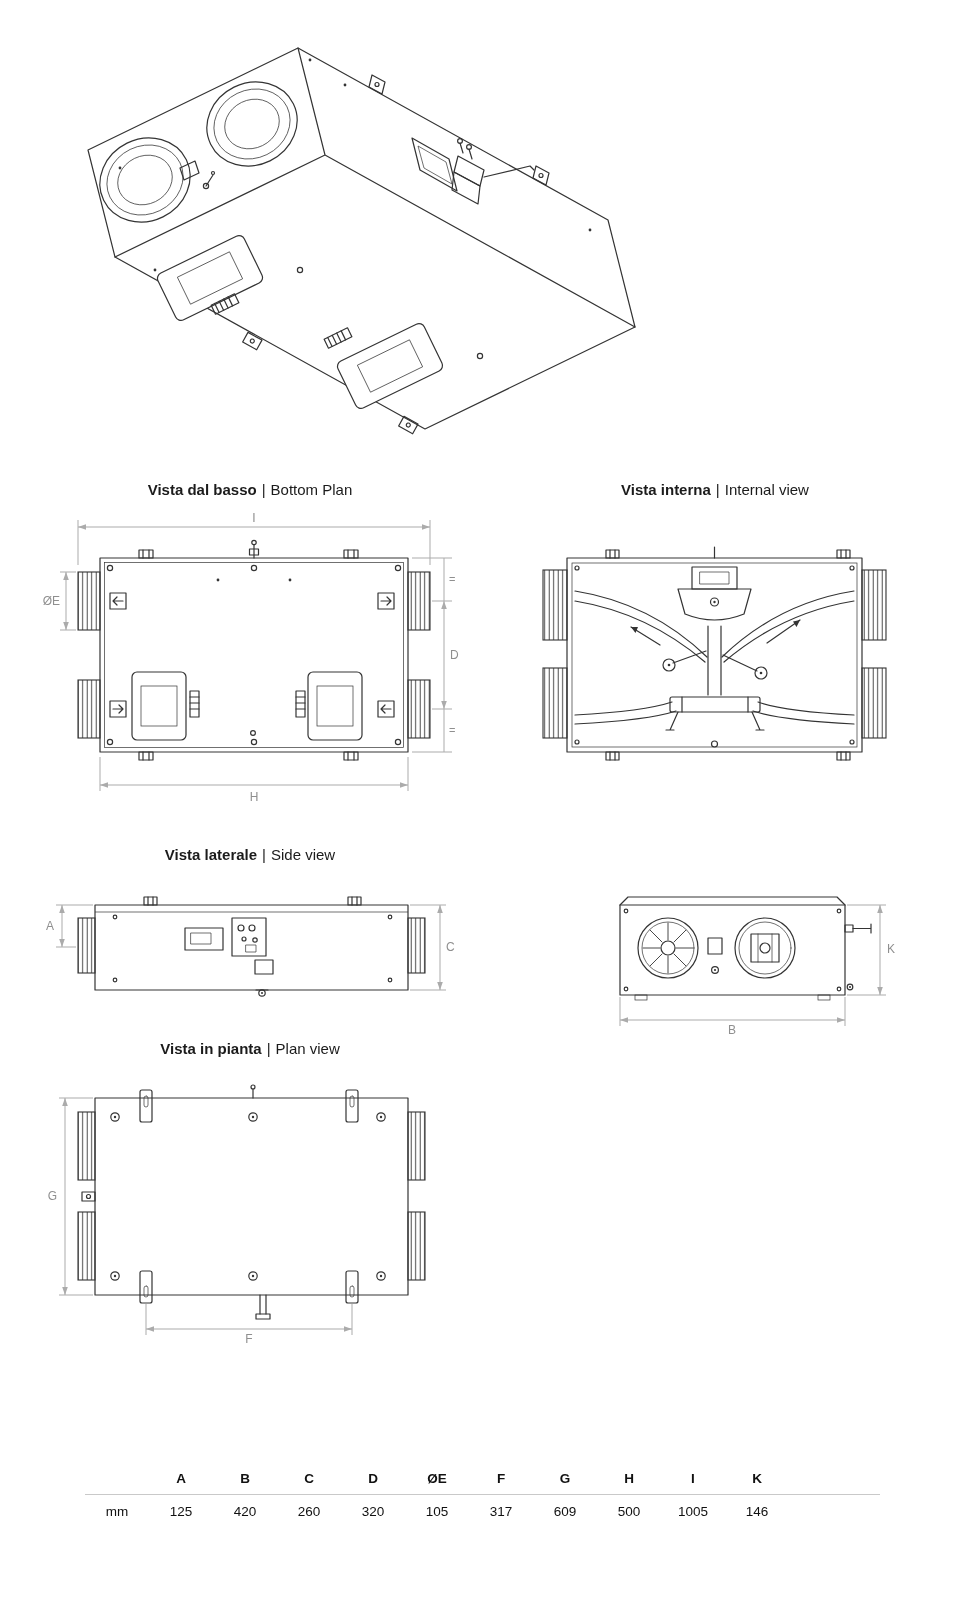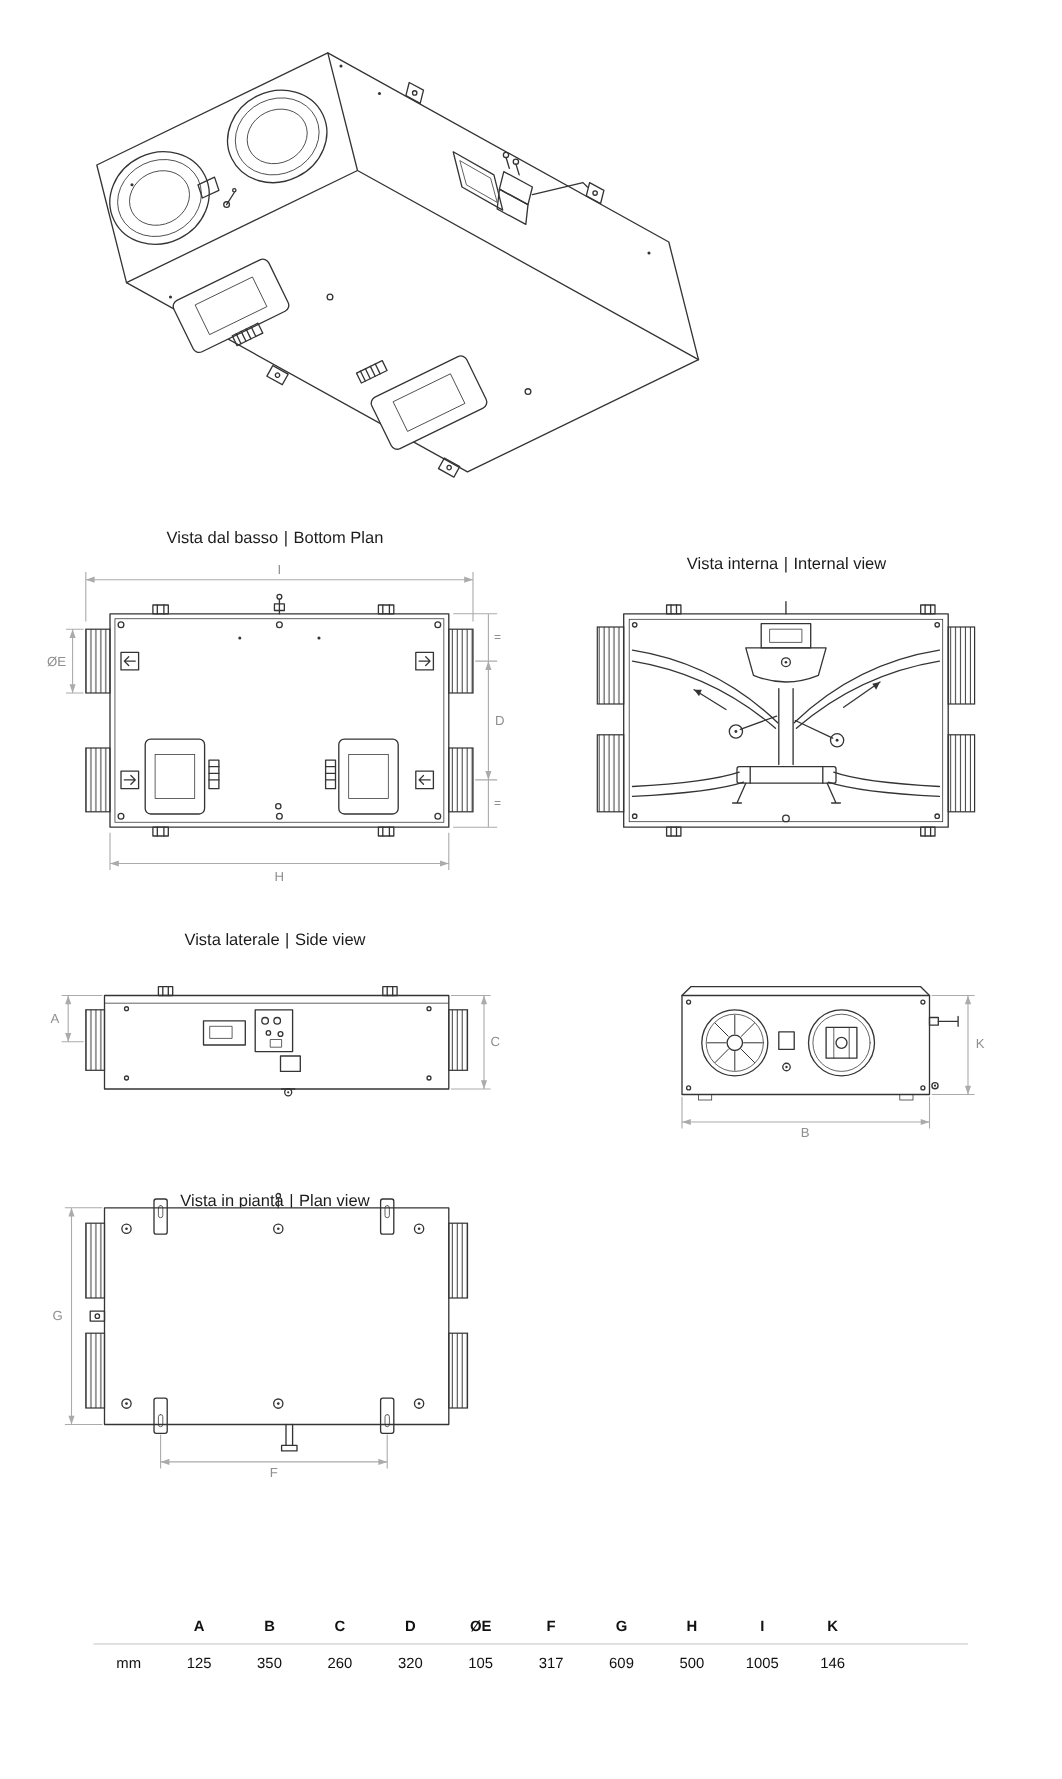--- a/index.html
+++ b/index.html
@@ -2,21 +2,21 @@
 <html><head>
 <meta charset="utf-8">
 <style>
   * { margin:0; padding:0; box-sizing:border-box; }
   html,body { background:#fff; }
   body { font-family:"Liberation Sans", sans-serif; color:#1b1b1b; }
   .page { position:relative; width:965px; height:1617px; background:#fff; overflow:hidden; }
   .abs { position:absolute; }
   svg.abs { overflow:visible; }
   .view-title { position:absolute; text-align:center; font-size:15px; color:#1b1b1b; }
-  .view-title .t { font-weight:400; }
+  .view-title .t { font-weight:700; }
   .view-title .sep { margin:0 5px; font-weight:400; }
   .ln   { stroke:#343434; stroke-width:1.2; fill:none; stroke-linejoin:round; stroke-linecap:round; }
   .lnf  { stroke:#343434; stroke-width:1.2; fill:#ffffff; stroke-linejoin:round; }
   .thin { stroke:#343434; stroke-width:0.7; fill:none; }
   .dim  { stroke:#ababab; stroke-width:1; fill:none; }
   .dimf { fill:#ababab; stroke:none; }
   .dimtxt { font-size:12px; fill:#8f8f8f; font-family:"Liberation Sans", sans-serif; }
   .eqtxt  { font-size:11px; fill:#8f8f8f; font-family:"Liberation Sans", sans-serif; }
   .dot { fill:#343434; stroke:none; }
   .dims-table { position:absolute; left:85px; top:1462px; width:795px; font-size:13.5px; color:#111; }
@@ -100,21 +100,21 @@
       <circle class="dot" cx="285" cy="65" r="1.4"></circle>
       <circle class="dot" cx="530" cy="210" r="1.4"></circle>
       <circle class="dot" cx="95" cy="250" r="1.4"></circle>
       <circle class="dot" cx="60" cy="148" r="1.4"></circle>
     </g>
   </svg>
 
   <div class="view-title abs" style="left:40px;top:481px;width:420px">
     <span class="t">Vista dal basso</span><span class="sep">|</span><span>Bottom Plan</span>
   </div>
-  <div class="view-title abs" style="left:520px;top:504px;width:390px">
+  <div class="view-title abs" style="left:520px;top:481px;width:390px">
     <span class="t">Vista interna</span><span class="sep">|</span><span>Internal view</span>
   </div>
 
   <svg class="abs" style="left:40px;top:505px" width="420" height="305" viewBox="0 0 420 305">
     <defs>
       <pattern id="hb" width="4.5" height="10" patternUnits="userSpaceOnUse">
         <path d="M2.2,0 V10" stroke="#4a4a4a" stroke-width="1"></path>
       </pattern>
     </defs>
     <g>
@@ -366,21 +366,21 @@
         <circle class="dot" cx="255" cy="97" r="1"></circle>
     </g>
     <g class="ln" stroke-width="0.9">
       <circle cx="31" cy="21" r="1.8"></circle>
         <circle cx="244" cy="21" r="1.8"></circle>
       <circle cx="31" cy="99" r="1.8"></circle>
         <circle cx="244" cy="99" r="1.8"></circle>
     </g>
   </svg>
 
-  <div class="view-title abs" style="left:40px;top:1083px;width:420px">
+  <div class="view-title abs" style="left:40px;top:1040px;width:420px">
     <span class="t">Vista in pianta</span><span class="sep">|</span><span>Plan view</span>
   </div>
 
   <svg class="abs" style="left:40px;top:1080px" width="420" height="270" viewBox="0 0 420 270">
     <defs>
       <pattern id="hp" width="4.5" height="10" patternUnits="userSpaceOnUse">
         <path d="M2.2,0 V10" stroke="#4a4a4a" stroke-width="1"></path>
       </pattern>
     </defs>
     <g>
@@ -449,21 +449,21 @@
       <div class="cell">F</div>
       <div class="cell">G</div>
       <div class="cell">H</div>
       <div class="cell">I</div>
       <div class="cell">K</div>
     </div>
     <div class="tdivider"></div>
     <div class="trow">
       <div class="cell">mm</div>
       <div class="cell">125</div>
-      <div class="cell">350</div>
+      <div class="cell">420</div>
       <div class="cell">260</div>
       <div class="cell">320</div>
       <div class="cell">105</div>
       <div class="cell">317</div>
       <div class="cell">609</div>
       <div class="cell">500</div>
       <div class="cell">1005</div>
       <div class="cell">146</div>
     </div>
   </div>

